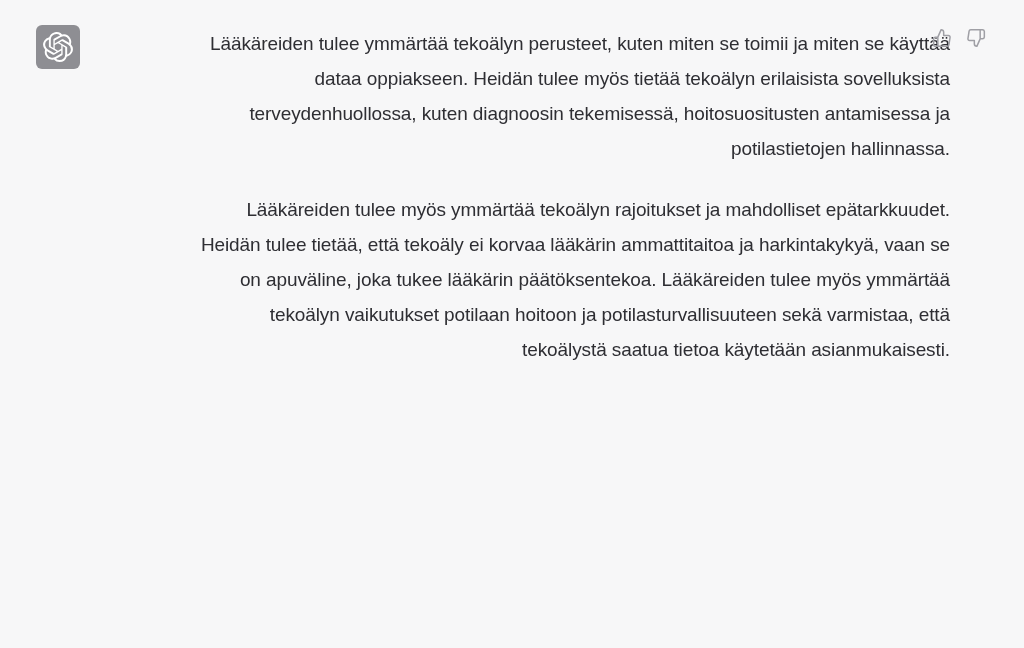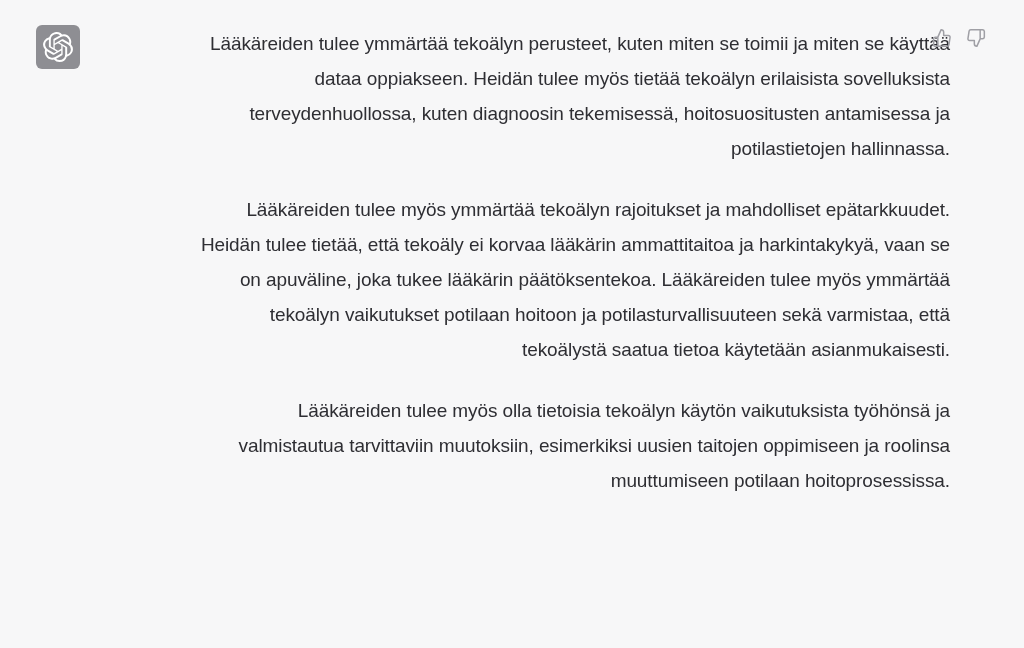--- a/index.html
+++ b/index.html
@@ -88,23 +88,20 @@
   <div class="content">
     <p>Lääkäreiden tulee ymmärtää tekoälyn perusteet, kuten miten se toimii ja miten se käyttää
 dataa oppiakseen. Heidän tulee myös tietää tekoälyn erilaisista sovelluksista
 terveydenhuollossa, kuten diagnoosin tekemisessä, hoitosuositusten antamisessa ja
 potilastietojen hallinnassa.</p>
     <p>Lääkäreiden tulee myös ymmärtää tekoälyn rajoitukset ja mahdolliset epätarkkuudet.
 Heidän tulee tietää, että tekoäly ei korvaa lääkärin ammattitaitoa ja harkintakykyä, vaan se
 on apuväline, joka tukee lääkärin päätöksentekoa. Lääkäreiden tulee myös ymmärtää
 tekoälyn vaikutukset potilaan hoitoon ja potilasturvallisuuteen sekä varmistaa, että
 tekoälystä saatua tietoa käytetään asianmukaisesti.</p>
-    <p>Lääkäreiden tulee myös olla tietoisia tekoälyn käytön vaikutuksista työhönsä ja
-valmistautua tarvittaviin muutoksiin, esimerkiksi uusien taitojen oppimiseen ja roolinsa
-muuttumiseen potilaan hoitoprosessissa.</p>
   </div>
 
   <div class="actions">
     <button class="icon-btn" type="button">
       <svg viewBox="0 0 24 24" xmlns="http://www.w3.org/2000/svg">
         <path d="M14 9V5a3 3 0 0 0-3-3l-4 9v11h11.28a2 2 0 0 0 2-1.7l1.38-9a2 2 0 0 0-2-2.3zM7 22H4a2 2 0 0 1-2-2v-7a2 2 0 0 1 2-2h3"></path>
       </svg>
     </button>
     <button class="icon-btn" type="button">
       <svg viewBox="0 0 24 24" xmlns="http://www.w3.org/2000/svg">

